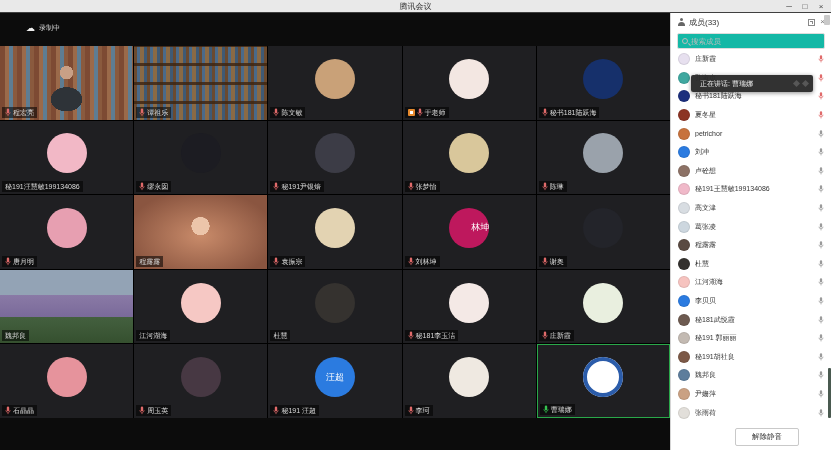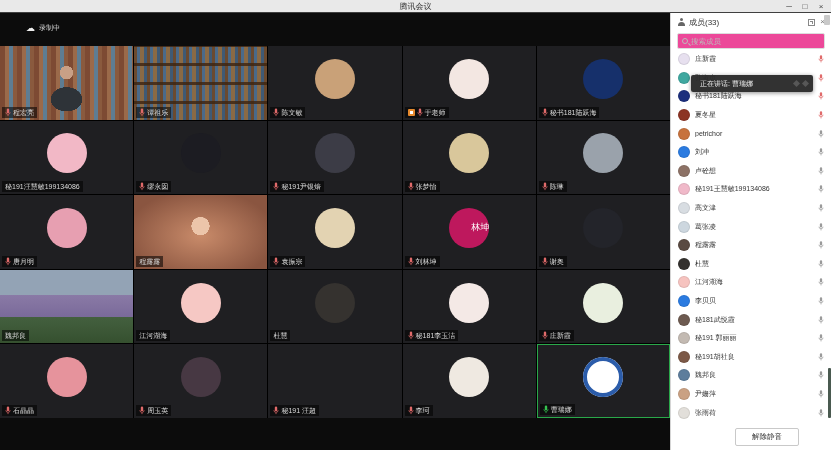--- a/index.html
+++ b/index.html
@@ -76,21 +76,21 @@
   .panel-hicons { display:flex; align-items:center; gap:5px; }
   .popout-icon { width:7px; height:7px; border:1px solid #888; position:relative; }
   .popout-icon::after { content:""; position:absolute; right:1px; top:1px;
     width:2px; height:2px; border-top:1px solid #888; border-right:1px solid #888; }
   .panel-close { font-size:8px; color:#777; line-height:8px; }
   .dock-icon { position:absolute; right:1px; top:2px; width:6px; height:10px;
     background:#c9c9c9; border-radius:1px; }
 
   .search-wrap { margin:2px 6px 3px 6px; height:16px; border:1px solid #ddd;
     border-radius:2px; display:flex; align-items:center; padding:0 4px; gap:3px;
-    background:#ec4899; }
+    background:#14b8a6; }
   .search-icon { width:6px; height:6px; border:1px solid #bbb;
     border-radius:50%; position:relative; flex:0 0 auto; }
   .search-icon::after { content:""; position:absolute; left:4.5px; top:4.5px;
     width:3px; height:1px; background:#bbb; transform:rotate(45deg); }
   .search-wrap input { border:none; outline:none; flex:1; font-size:7.5px;
     color:#333; background:transparent; min-width:0;
     font-family:"Liberation Sans","DejaVu Sans",sans-serif; }
   .search-wrap input::placeholder { color:#bbb; }
 
   .member-list { position:absolute; left:0; top:37px; width:161px; height:374px;
@@ -382,20 +382,23 @@
             <svg width="6" height="9" viewBox="0 0 10 14">
               <rect x="3" y="0.5" width="4" height="7.5" rx="2" fill="currentColor"></rect>
               <path d="M1.5 6.5a3.5 3.5 0 0 0 7 0" fill="none" stroke="currentColor" stroke-width="1.3"></path>
               <line x1="5" y1="10.5" x2="5" y2="13" stroke="currentColor" stroke-width="1.3"></line>
             </svg>
           </span>
           <span>周玉英</span>
         </div>
       </div>
       <div class="tile">
+        <div class="tile-avatar" style="background: rgb(43, 123, 224);">
+          <span>汪超</span>
+        </div>
         <div class="tile-label">
           <span class="mic mic-red">
             <svg width="6" height="9" viewBox="0 0 10 14">
               <rect x="3" y="0.5" width="4" height="7.5" rx="2" fill="currentColor"></rect>
               <path d="M1.5 6.5a3.5 3.5 0 0 0 7 0" fill="none" stroke="currentColor" stroke-width="1.3"></path>
               <line x1="5" y1="10.5" x2="5" y2="13" stroke="currentColor" stroke-width="1.3"></line>
             </svg>
           </span>
           <span>秘191 汪超</span>
         </div>

